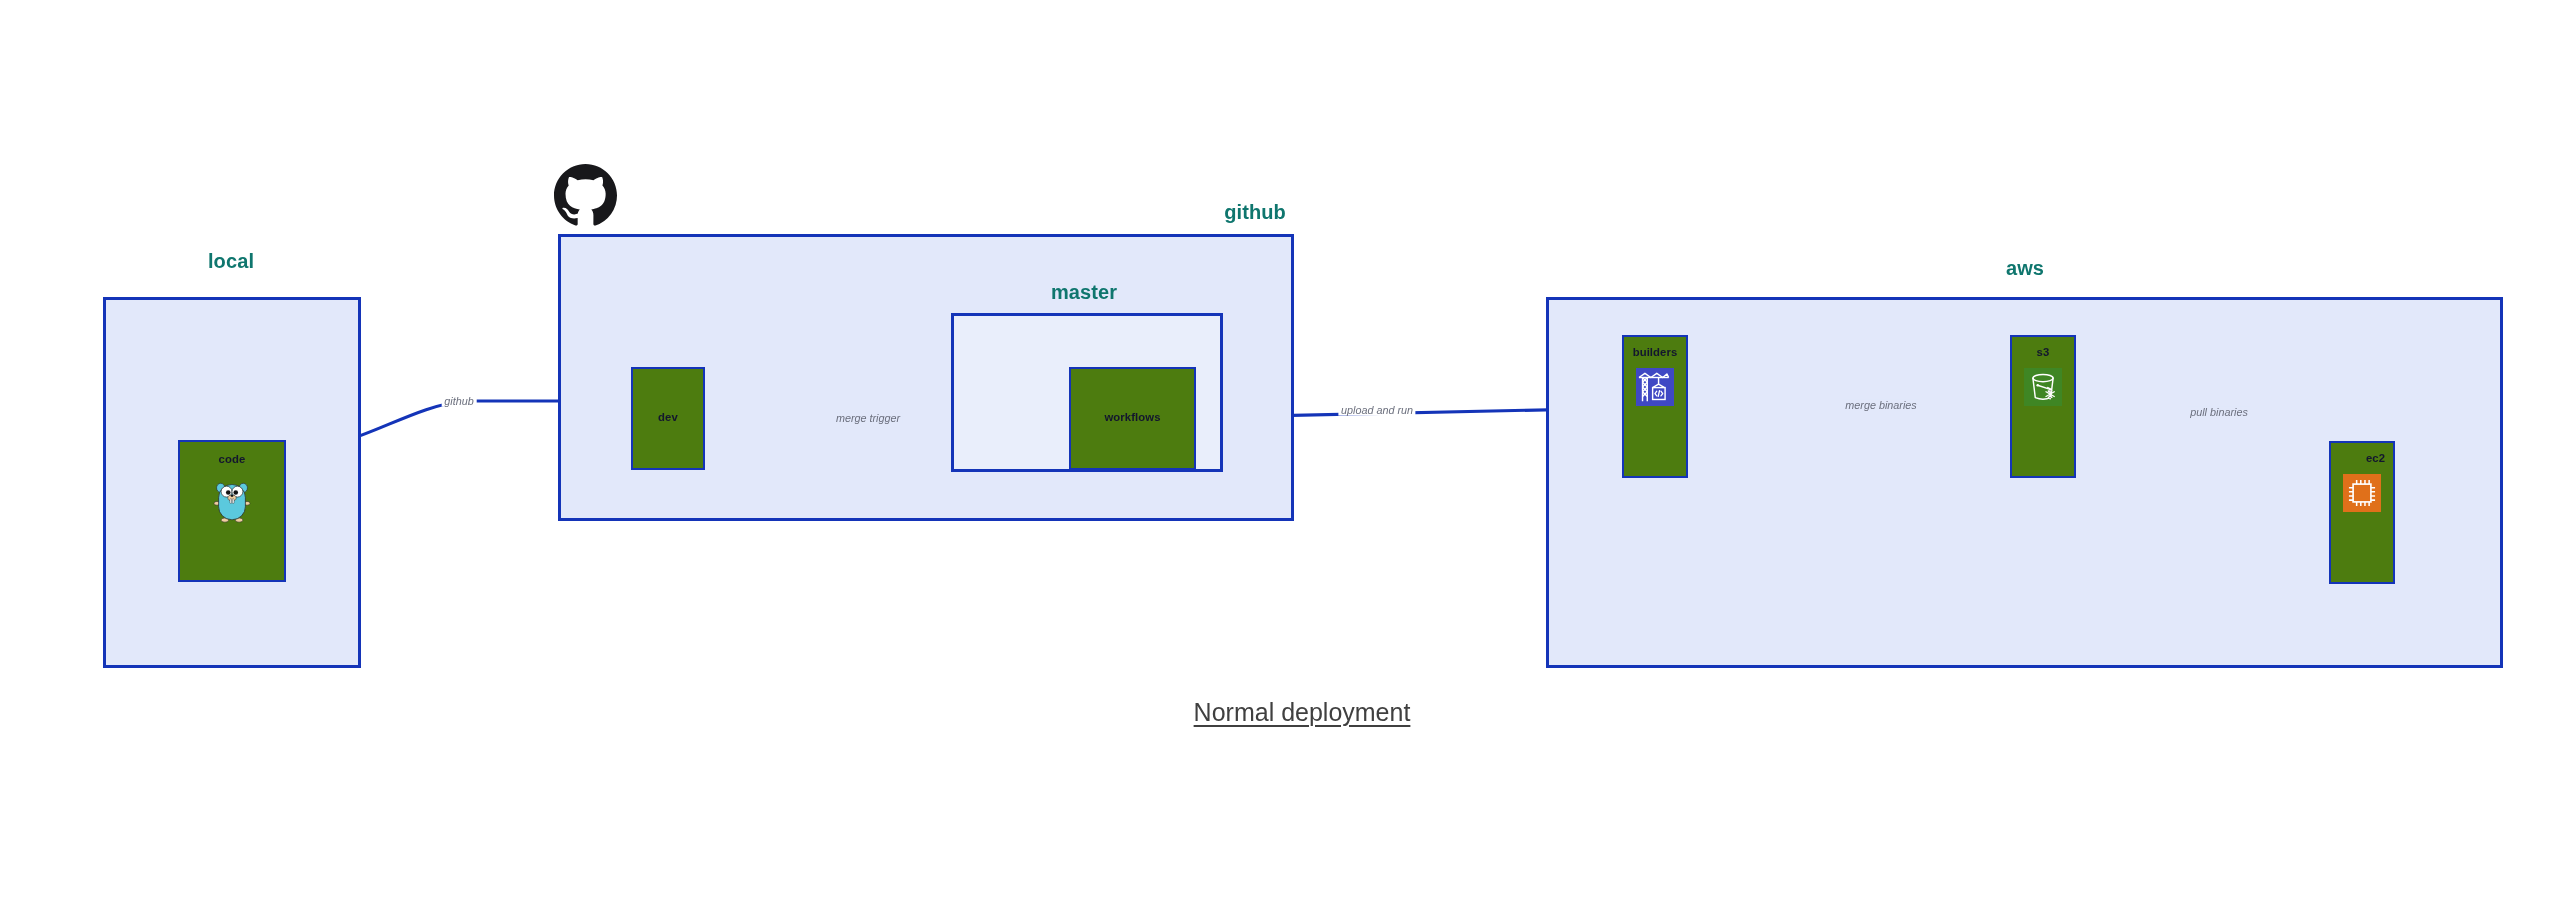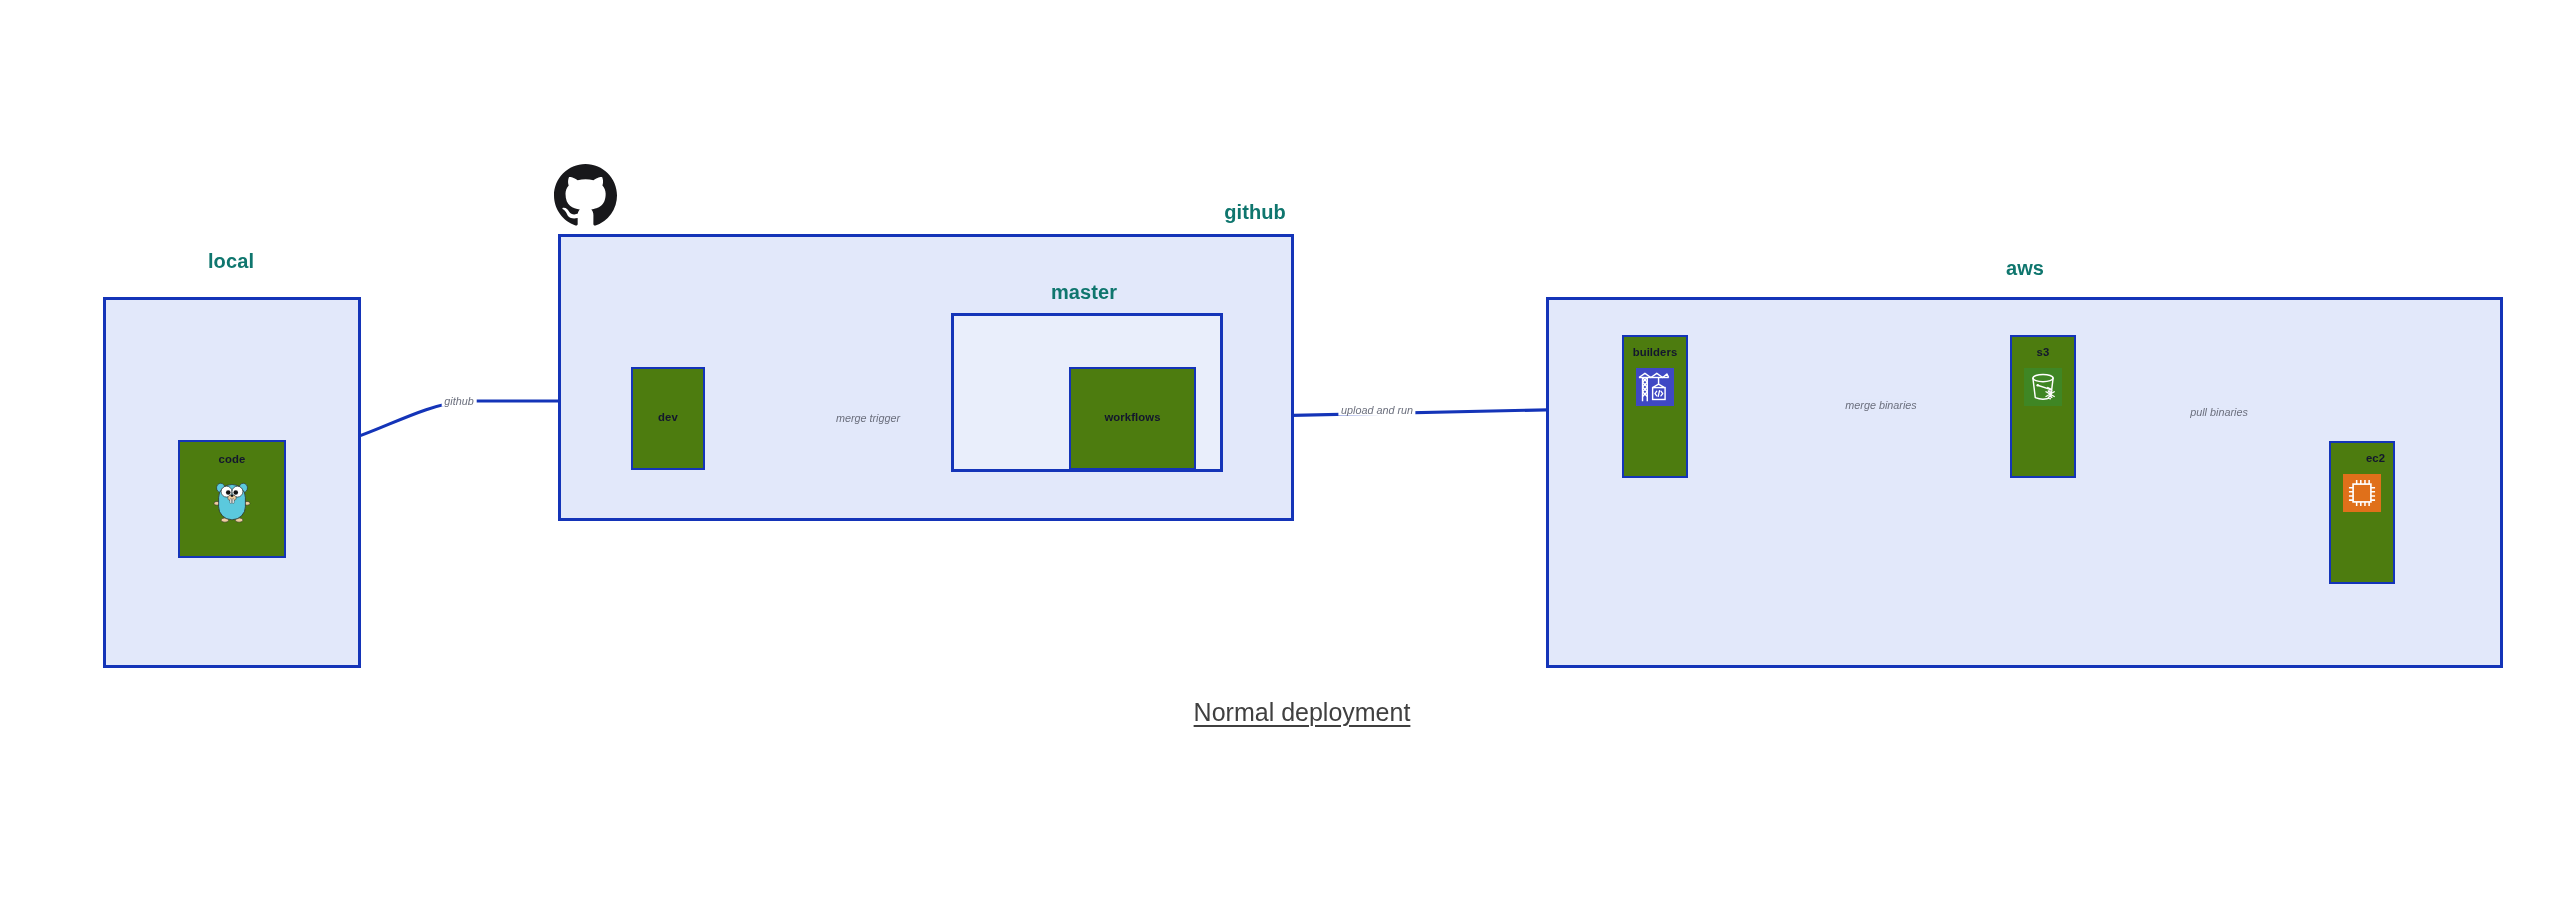--- a/index.html
+++ b/index.html
@@ -141,21 +141,21 @@
        0-.19-.01-.82-.01-1.49-2.01.37-2.53-.49-2.69-.94-.09-.23-.48-.94-.82-1.13-.28-.15-.68-.52-.01-.53
        .63-.01 1.08.58 1.23.82.72 1.21 1.87.87 2.33.66.07-.52.28-.87.51-1.07-1.78-.2-3.64-.89-3.64-3.95
        0-.87.31-1.59.82-2.15-.08-.2-.36-1.02.08-2.12 0 0 .67-.21 2.2.82.64-.18 1.32-.27 2-.27.68 0 1.36.09 2 .27
        1.53-1.04 2.2-.82 2.2-.82.44 1.1.16 1.92.08 2.12.51.56.82 1.27.82 2.15 0 3.07-1.87 3.75-3.65 3.95.29.25.54.73.54 1.48
        0 1.07-.01 1.93-.01 2.2 0 .21.15.46.55.38A8.01 8.01 0 0016 8c0-4.42-3.58-8-8-8z"></path>
   </svg>
 
   <div class="group-label" style="left:231px; top:250px;">local</div>
   <div class="group-box" style="left:103px; top:297px; width:258px; height:371px;"></div>
 
-  <div class="node" style="left:178px; top:440px; width:108px; height:118px;">
+  <div class="node" style="left:178px; top:440px; width:108px; height:142px;">
     <div class="node-label" style="top:11.3px;">code</div>
 
     <svg class="node-icon" viewBox="0 0 100 110" width="42" height="46" style="top:35px;">
 
       <ellipse cx="23" cy="26" rx="10" ry="11" fill="#5bc9dd" stroke="#2b2b2b" stroke-width="1.6"></ellipse>
       <ellipse cx="77" cy="26" rx="10" ry="11" fill="#5bc9dd" stroke="#2b2b2b" stroke-width="1.6"></ellipse>
 
       <ellipse cx="14" cy="63" rx="7" ry="4.5" fill="#f0cfa0" stroke="#2b2b2b" stroke-width="1.3"></ellipse>
       <ellipse cx="86" cy="63" rx="7" ry="4.5" fill="#f0cfa0" stroke="#2b2b2b" stroke-width="1.3"></ellipse>
 

